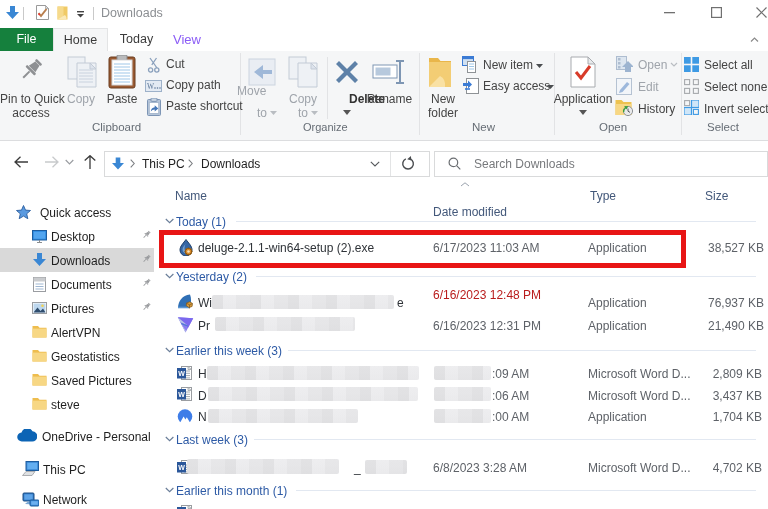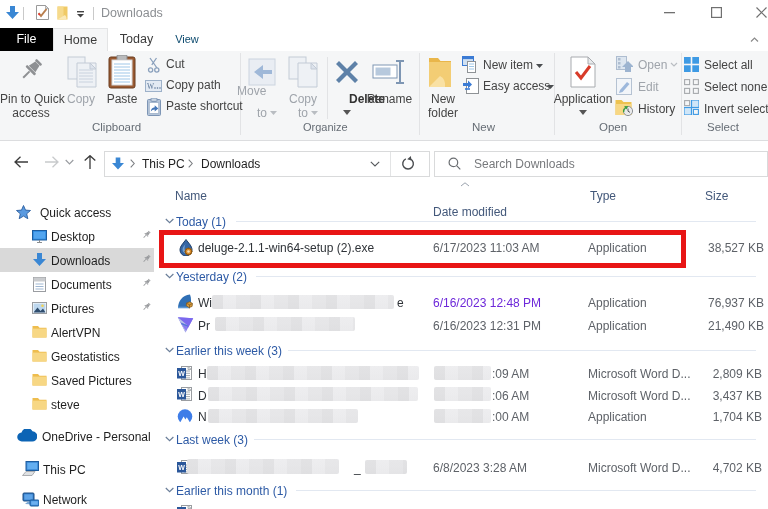--- a/index.html
+++ b/index.html
@@ -49,24 +49,24 @@
       </svg>
   <svg class="abs" style="left:711px;top:7px;" width="11" height="11" viewBox="0 0 11 11">
         <rect x="0.6" y="0.6" width="9.8" height="9.8" fill="none" stroke="#707070" stroke-width="1.2"></rect>
       </svg>
   <svg class="abs" style="left:756px;top:7px;" width="11" height="11" viewBox="0 0 11 11">
         <path d="M0.5 0.5 L10.5 10.5 M10.5 0.5 L0.5 10.5" stroke="#707070" stroke-width="1.2"></path>
       </svg>
 </div>
 
 <div class="abs" id="tabs" style="left:0;top:28px;width:768px;height:23px;background:#fff;">
-  <div class="abs" style="left:0;top:0;width:53px;height:23px;background:#000000;color:#fff;font-size:12.5px;text-align:center;line-height:23px;">File</div>
+  <div class="abs" style="left:0;top:0;width:53px;height:23px;background:#15803d;color:#fff;font-size:12.5px;text-align:center;line-height:23px;">File</div>
   <div class="abs" style="left:53px;top:0;width:55px;height:24px;background:#f5f6f7;border:1px solid #e3e4e5;border-bottom:none;color:#3b3b3b;font-size:12.5px;text-align:center;line-height:23px;">Home</div>
   <div class="abs" style="left:108px;top:0;width:57px;height:23px;color:#3b3b3b;font-size:12.5px;text-align:center;line-height:23px;">Today</div>
-  <div class="abs" style="left:162px;top:0;width:50px;height:23px;color:#0c4a6e;font-size:11px;text-align:center;line-height:23px;">View</div>
+  <div class="abs" style="left:162px;top:0;width:50px;height:23px;color:#8b5cf6;font-size:13px;text-align:center;line-height:23px;">View</div>
 
   <svg class="abs" style="left:750px;top:9px;" width="9" height="6" viewBox="0 0 9 6">
         <path d="M1 4.5 L4.5 1 L8 4.5" stroke="#8a8a8a" stroke-width="1.2" fill="none"></path>
       </svg>
 </div>
 
 <div class="abs" id="ribbon" style="left:0;top:51px;width:768px;height:90px;background:#f5f6f7;border-bottom:1px solid #dcdddf;font-size:12px;color:#444;">
 
   <div class="abs" style="left:240px;top:2px;width:1px;height:82px;background:#e2e3e5;"></div>
   <div class="abs" style="left:419px;top:2px;width:1px;height:82px;background:#e2e3e5;"></div>
@@ -484,21 +484,21 @@
     <path d="M1 13.5 C1.5 7 5 1.5 13 0.5 C14.5 4 14.5 9 12.5 13.5z" fill="#2f6fb5"></path>
     <path d="M1 13.5 h11.5" stroke="#5c96d2" stroke-width="1.6"></path>
     <g>
           <path d="M9.5 9 l3.2 -1.2 2.8 1.6 -0.4 3 -3 1.2 -2.8 -1.8z" fill="#d79b3c" stroke="#7c551a" stroke-width="0.7"></path>
     <path d="M9.8 9.4 l2.7 1.4 2.7 -1.2 M12.5 10.8 l0 3.6" stroke="#7c551a" stroke-width="0.7" fill="none"></path>
         </g>
   </svg>
   <div class="txt" style="left:44px;top:114px;color:#2f3338;">Wi</div>
   <div class="abs blur1" style="left:58px;top:113px;width:182px;height:14px;"></div>
   <div class="txt" style="left:243px;top:114px;color:#2f3338;">e</div>
-  <div class="txt" style="left:279px;top:114px;color:#6d28d9;">6/16/2023 12:48 PM</div>
+  <div class="txt" style="left:279px;top:106px;color:#b91c1c;">6/16/2023 12:48 PM</div>
   <div class="txt" style="left:434px;top:114px;color:#5e6268;">Application</div>
   <div class="txt" style="left:554px;top:114px;width:54px;text-align:right;color:#5e6268;">76,937 KB</div>
 
   <svg class="abs" style="left:23px;top:134px;" width="17" height="17" viewBox="0 0 17 17">
     <path d="M0.8 1.2 L16.2 2.2 L8.5 16.5z" fill="#8a7cf0"></path>
     <path d="M0.8 1.2 L16.2 2.2 L10.9 12.1z" fill="#7b68ee"></path>
     <path d="M0.8 1.2 L9.5 8.4 L8.5 16.5 L2.8 5z" fill="#b9c6e6"></path>
     <path d="M3.4 6.2 L9.5 8.4 L8.7 14.8" fill="#8a7cf0"></path>
     <path d="M4.2 7.4 l6.3 2.6" stroke="#4a7dd0" stroke-width="1.1" fill="none"></path>
   </svg>

